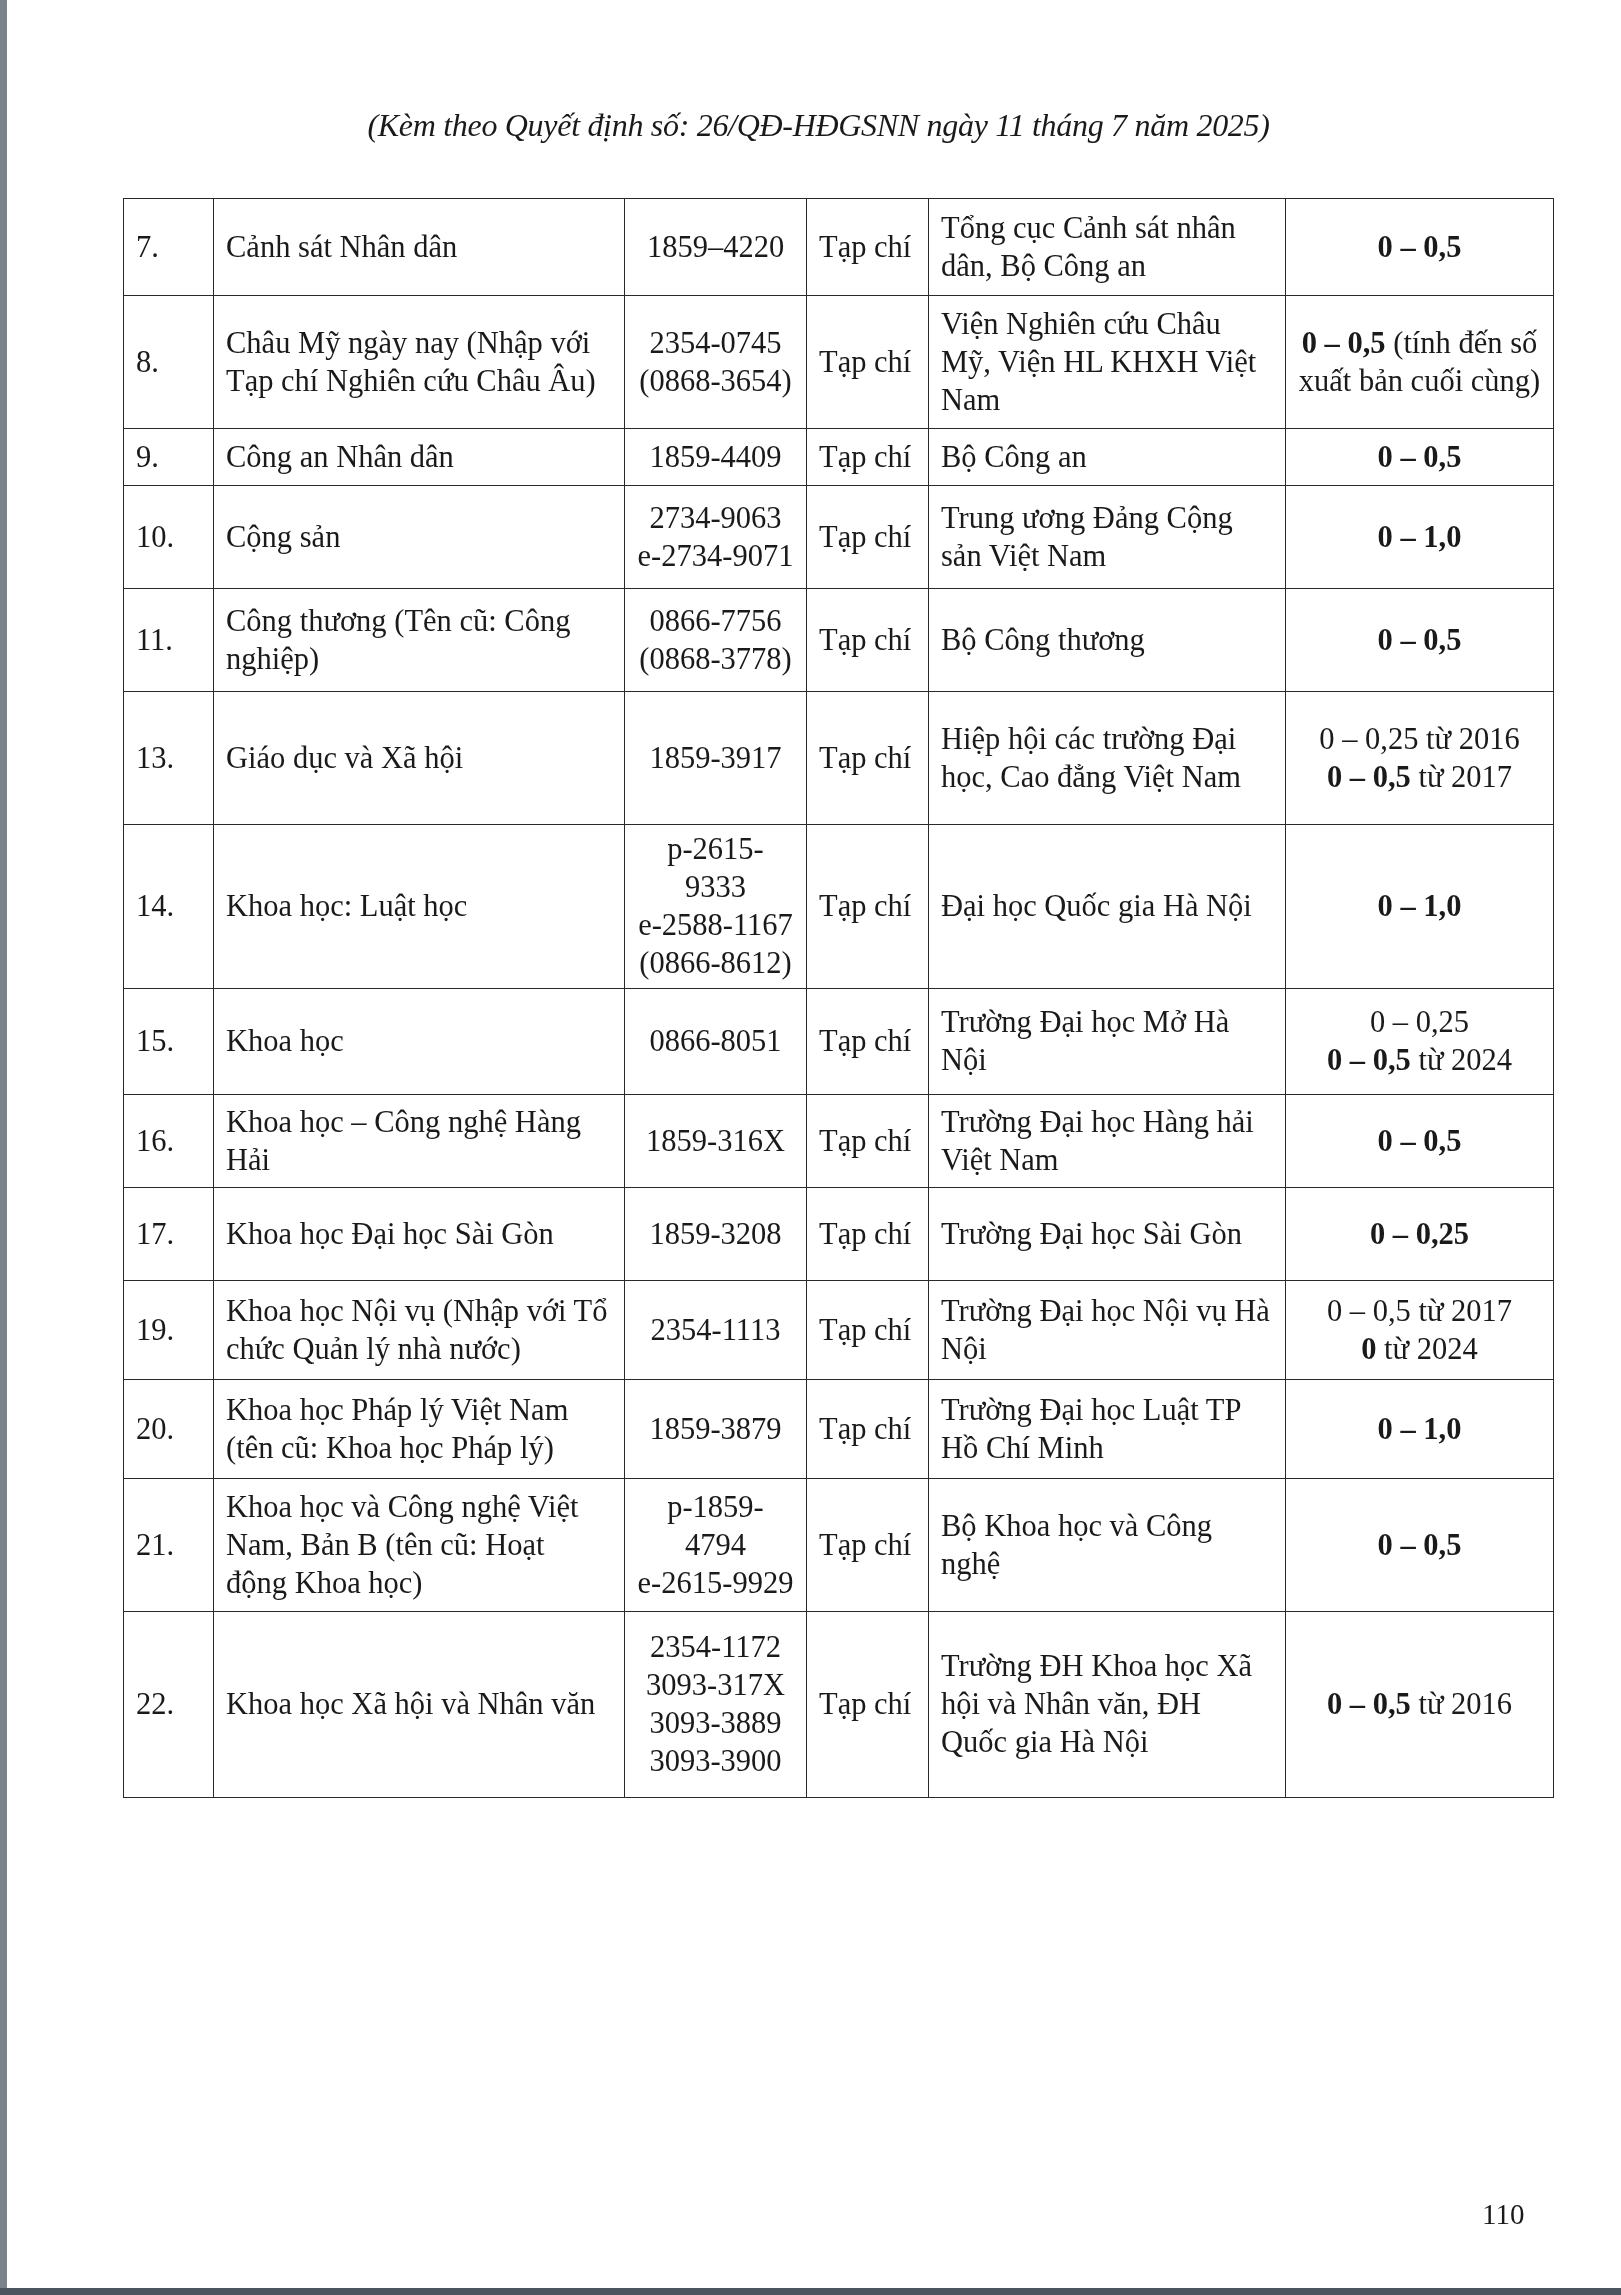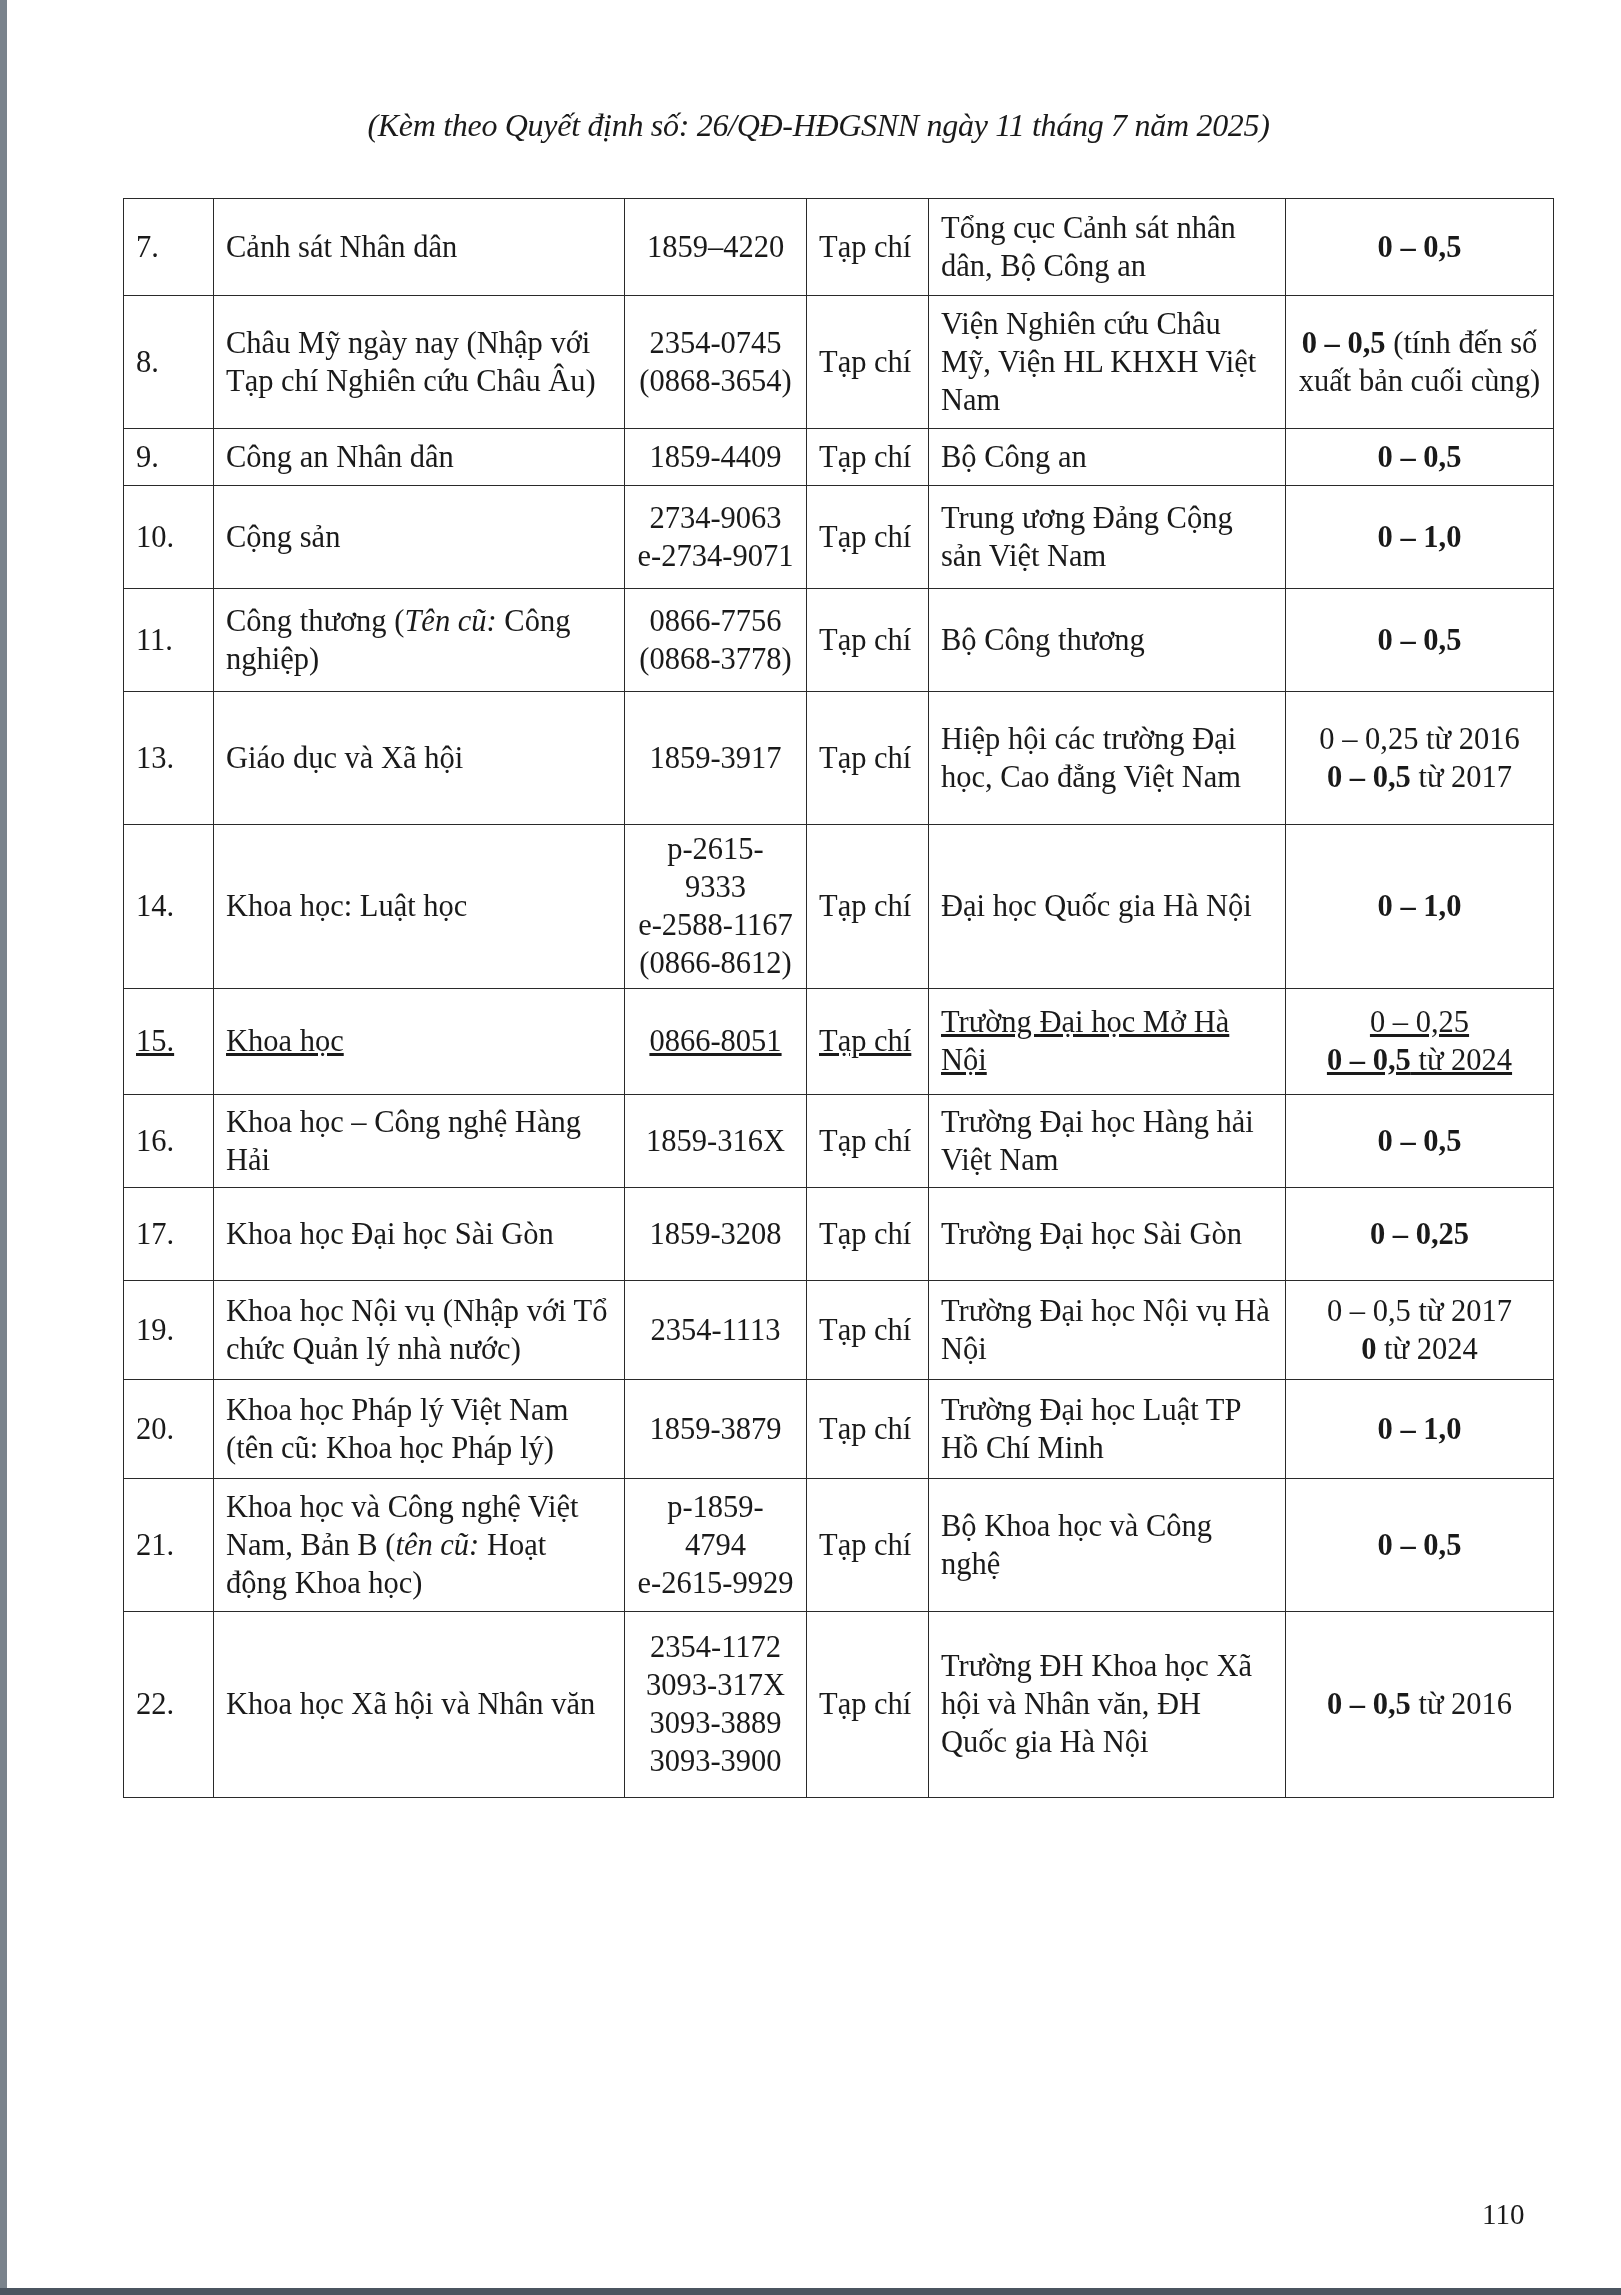--- a/index.html
+++ b/index.html
@@ -57,21 +57,21 @@
     col.c-issn { width: 182px; }
     col.c-type { width: 122px; }
     col.c-org { width: 357px; }
     col.c-score { width: 268px; }
     td.no { text-align: left; padding-left: 17px; }
     td.issn { text-align: center; padding-left: 2.7px; padding-right: 2.7px; }
     td.type { text-align: left; padding-left: 4px; padding-right: 4px; }
     td.score { text-align: center; }
     .line { display: block; }
     .bold { font-weight: bold; }
-    .ital { font-style: italic; }
+    .ital { }
     .page-number {
       position: absolute;
       top: 2158px;
       left: 1482px;
       font-size: 29px;
       margin-top: 40px;
     }
   </style>
 </head>
 <body>
@@ -174,21 +174,21 @@
           <span class="line">p-2615-9333</span>
           <span class="line">e-2588-1167</span>
           <span class="line">(0866-8612)</span>
         </td>
         <td class="type">Tạp chí</td>
         <td>Đại học Quốc gia Hà Nội</td>
         <td class="score">
           <span class="line"><span class="bold">0 – 1,0</span><span></span></span>
         </td>
       </tr>
-      <tr style="height: 106px; text-decoration: underline;">
+      <tr style="height: 106px;">
         <td class="no">15.</td>
         <td>Khoa học</td>
         <td class="issn">
           <span class="line">0866-8051</span>
         </td>
         <td class="type">Tạp chí</td>
         <td>Trường Đại học Mở Hà Nội</td>
         <td class="score">
           <span class="line"><span class="bold"></span><span>0 – 0,25</span></span>
           <span class="line"><span class="bold">0 – 0,5</span><span> từ 2024</span></span>

